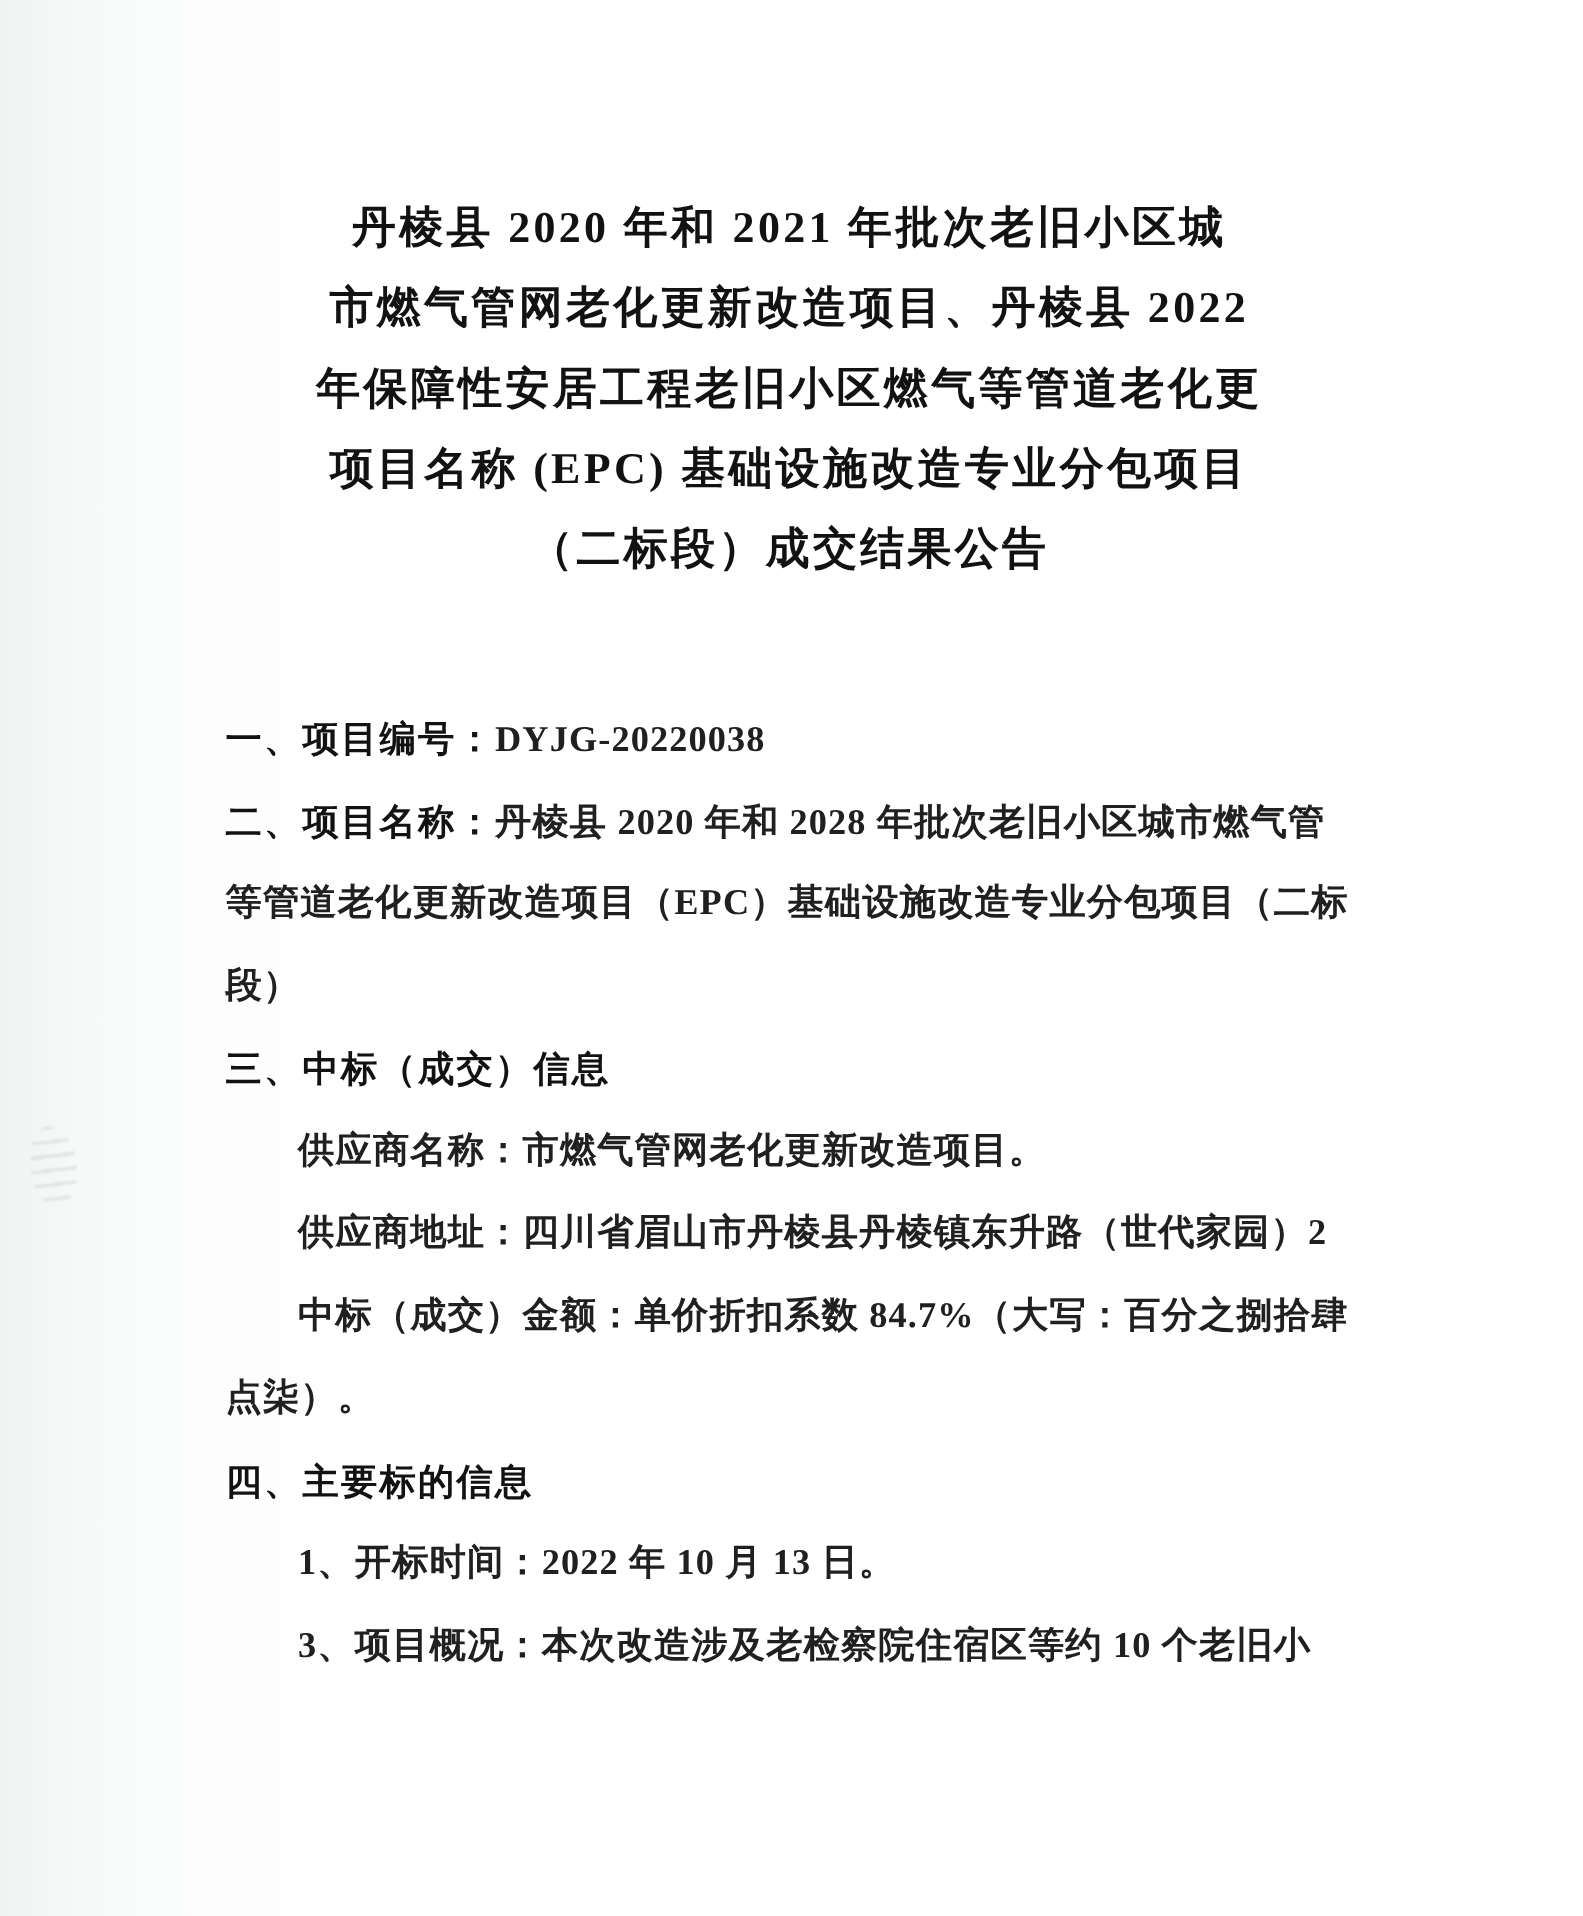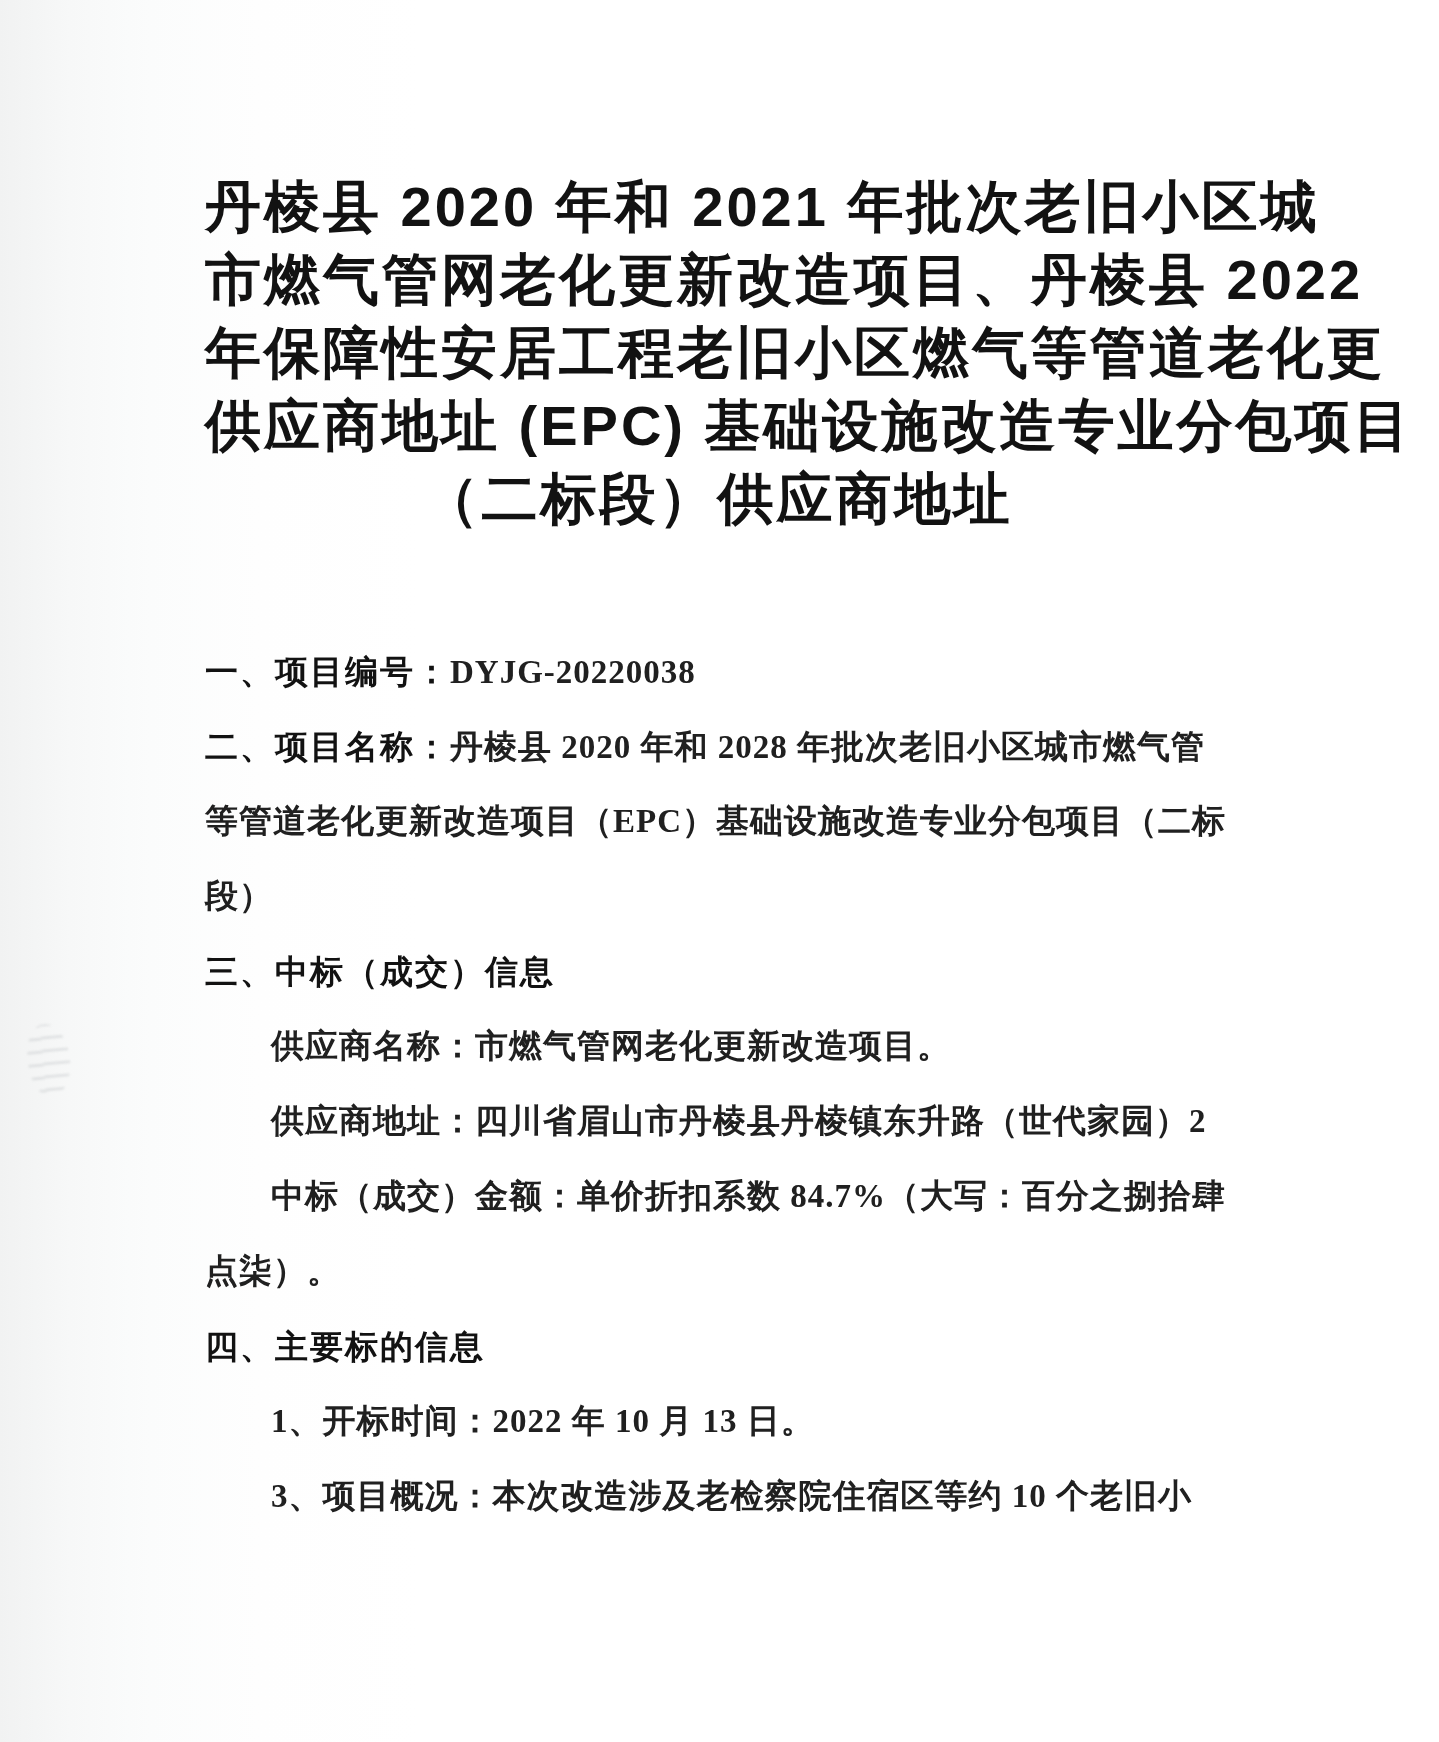--- a/index.html
+++ b/index.html
@@ -14,23 +14,23 @@
     overflow: hidden;
     background: linear-gradient(90deg, #f1f2f2 0px, #f7f8f8 70px, #fbfcfc 150px, #fefefe 260px, #ffffff 420px);
     color: #1f1f1f;
   }
   .title-block {
     position: absolute;
     top: 170px;
     left: 205px;
     width: 1025px;
     margin: 0;
-    font-family: Liberation Sans, sans-serif;
+    font-family: Liberation Serif, serif;
     font-weight: 700;
-    font-size: 56px;
+    font-size: 40px;
     line-height: 73px;
     letter-spacing: 3px;
     text-align: center;
     color: #121212;
     white-space: nowrap;
   }
   .body-block {
     position: absolute;
     top: 634px;
     left: 205px;
@@ -81,22 +81,22 @@
 <body>
 
 <div class="page">
 
   <div class="smudge"></div>
 
   <h1 class="title-block">
     <div>丹棱县 2020 年和 2021 年批次老旧小区城</div>
     <div>市燃气管网老化更新改造项目、丹棱县 2022</div>
     <div>年保障性安居工程老旧小区燃气等管道老化更</div>
-    <div>供应商地址 (EPC) 基础设施改造专业分包项目</div>
-    <div>（二标段）供应商地址</div>
+    <div>项目名称 (EPC) 基础设施改造专业分包项目</div>
+    <div>（二标段）成交结果公告</div>
   </h1>
 
   <div class="body-block">
 
     <div class="line">
       <span class="label">一、项目编号：</span><span class="value">DYJG-20220038</span>
     </div>
 
     <div class="line">
       <span class="label">二、项目名称：</span><span class="text">丹棱县 2020 年和 2028 年批次老旧小区城市燃气管</span>

